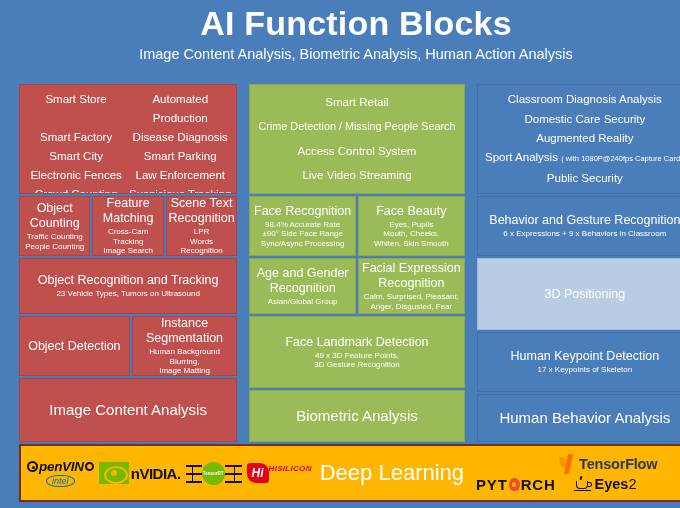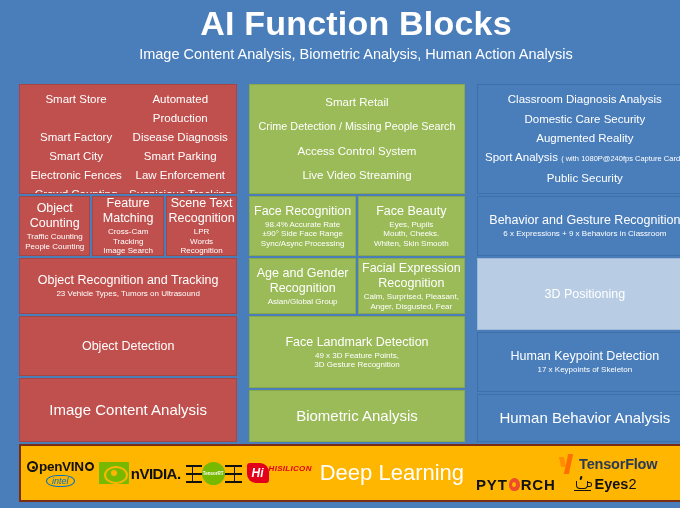--- a/index.html
+++ b/index.html
@@ -69,21 +69,21 @@
     border: 2px solid #7b2d14;
     display: flex; align-items: center;
   }
   .logos-left { display: flex; align-items: center; gap: 5px; padding-left: 6px; }
   .dl-title { font-size: 22px; color: #ffffff; padding: 0 8px; white-space: nowrap; }
   .logos-right { display: flex; flex-direction: column; gap: 2px; padding-left: 4px; }
   .lr-row { display: flex; align-items: center; gap: 18px; }
 
   
   .openvino { display: flex; flex-direction: column; align-items: center; }
-  .ov-text { font-size: 13.5px; font-weight: bold; color: #111; letter-spacing: -.3px; display: flex; align-items: center; }
+  .ov-text { font-size: 13.5px; font-weight: bold; color: #111; letter-spacing: -.3px; display: flex; align-items: center; font-style: italic; }
   .ov-o { display: inline-block; width: 11px; height: 11px; border: 2px solid #111; border-radius: 50%;
           position: relative; margin-right: 1px; }
   .ov-o::after { content:""; position:absolute; left:2.5px; top:2.5px; width:3px; height:3px; background:#111; border-radius:50%; }
   .ov-tail { display:inline-block; width: 9px; height: 9px; border: 2px solid #111; border-radius: 50%; margin-left: 1px;}
   .intel { margin-top: 1px; border: 1.5px solid #0071c5; border-radius: 50%/60%;
            padding: 0px 5px; font-size: 9px; font-style: italic; color: #0071c5; background: #ffb600; }
 
   
   .nvidia { display: flex; align-items: center; gap: 2px; }
   .nv-eye { width: 30px; height: 22px; background: #76b900; position: relative; border-radius: 1px; }
@@ -198,20 +198,25 @@
       <div class="row" style="height:56px">
         <div class="cell red" style="flex:1">
           <div class="main">Object Recognition and Tracking</div>
           <div class="sub" style="white-space:pre-line">23 Vehicle Types, Tumors on Ultrasound</div>
         </div>
       </div>
 
       <div class="row" style="height:60px">
         <div class="cell red" style="flex:1.05">
           <div class="main">Object Detection</div>
+        </div>
+        <div class="cell red" style="flex:1">
+          <div class="main">Instance Segmentation</div>
+          <div class="sub" style="white-space:pre-line">Human Background Blurring,
+Image Matting</div>
         </div>
       </div>
 
       <div class="cell red summary" style="flex:1">
         <div class="main">Image Content Analysis</div>
       </div>
     </div>
 
     <div class="col col-green">
 

